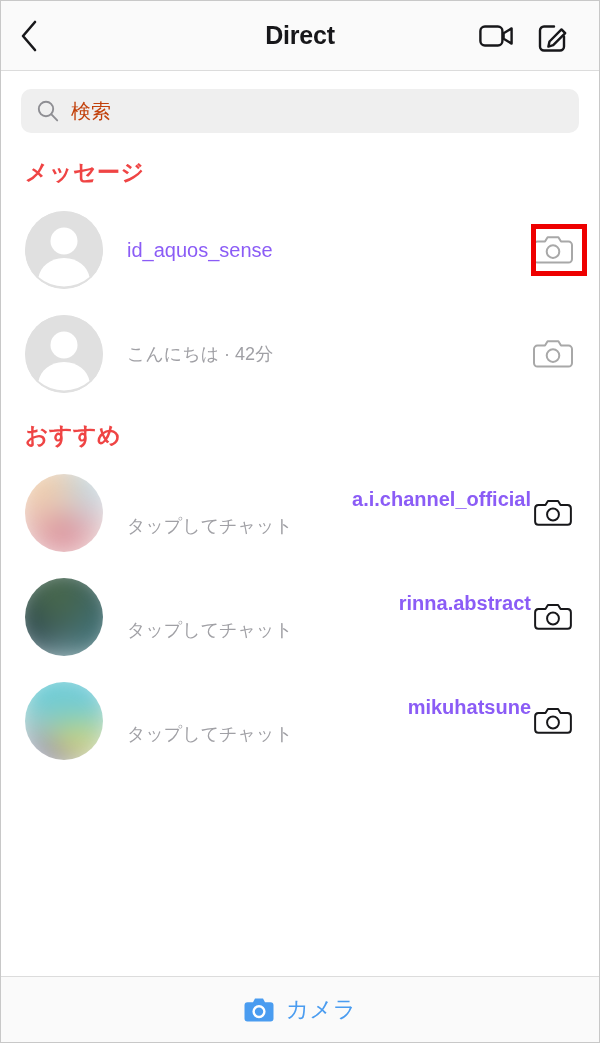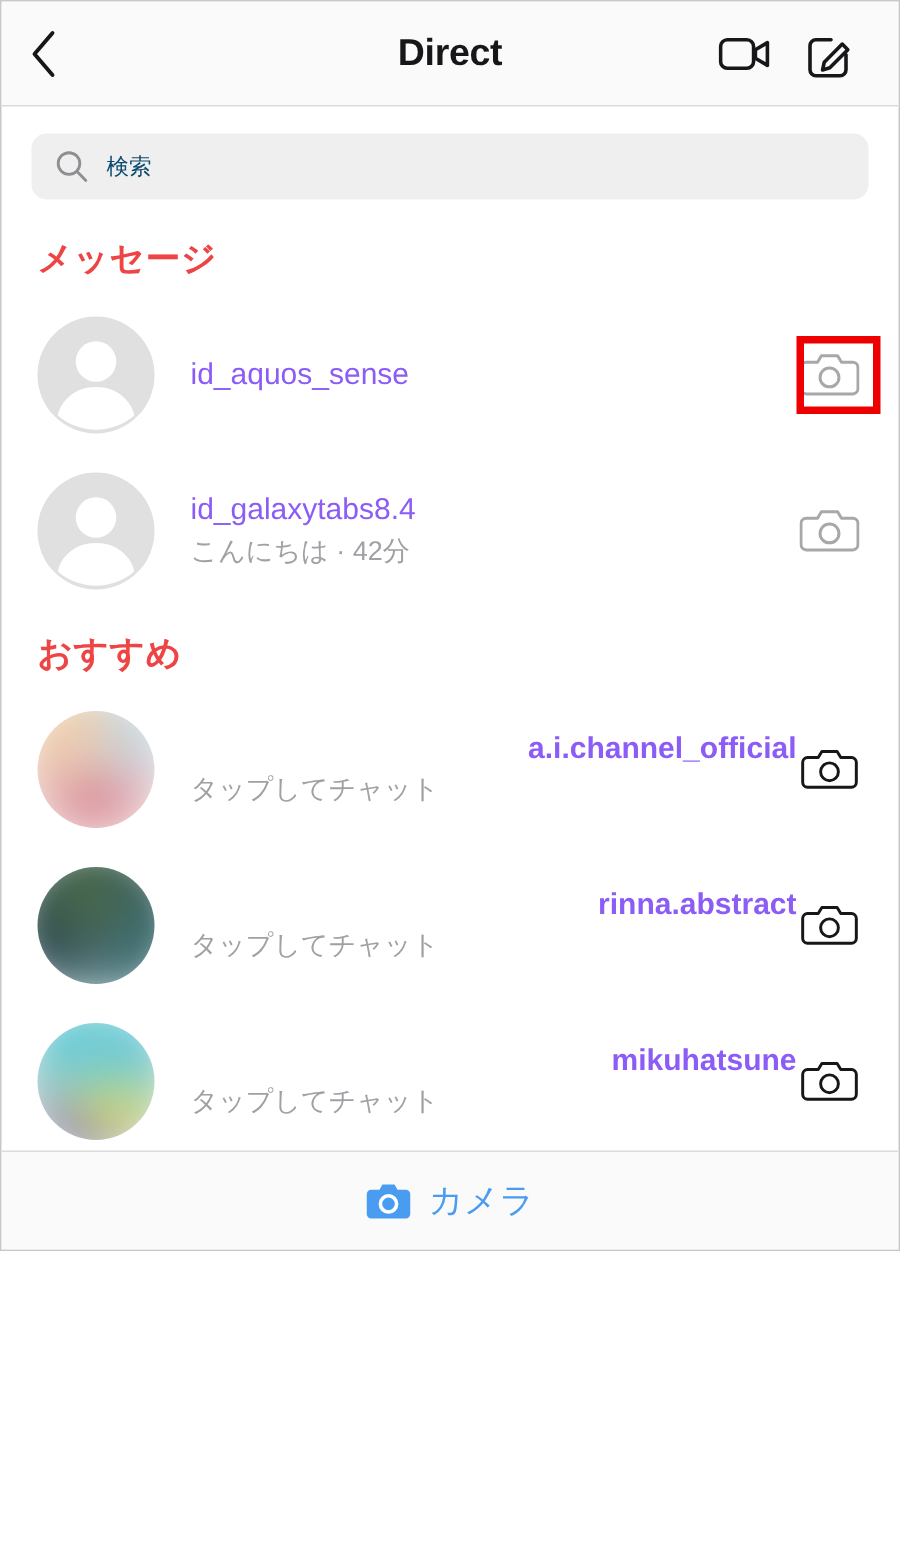--- a/index.html
+++ b/index.html
@@ -5,21 +5,21 @@
   * { box-sizing: border-box; margin: 0; padding: 0; }
   html, body {
     width: 600px;
     height: 1043px;
     background: #ffffff;
     font-family: "Liberation Sans", "DejaVu Sans", sans-serif;
   }
   #screen {
     position: relative;
     width: 600px;
-    height: 834px;
+    height: 1043px;
     background: #ffffff;
     border: 1px solid #c8c8c8;
     overflow: hidden;
     display: flex;
     flex-direction: column;
   }
 
   
   .header {
     position: relative;
@@ -70,22 +70,22 @@
     height: 44px;
     background: #efefef;
     border-radius: 10px;
     display: flex;
     align-items: center;
     padding: 0 16px;
     gap: 12px;
     cursor: text;
   }
   .search-placeholder {
-    color: #0c4a6e;
-    font-size: 15px;
+    color: #c2410c;
+    font-size: 20px;
   }
 
   
   .scroll-area {
     flex: 1 1 auto;
     overflow: hidden;
     position: relative;
   }
   .section-title {
     font-size: 23px;
@@ -236,21 +236,20 @@
 
     <div class="row">
       <div class="avatar">
         <svg width="78" height="78" viewBox="0 0 78 78">
           <circle cx="39" cy="39" r="39" fill="#e0e0e0"></circle>
           <circle cx="39" cy="30" r="13.5" fill="#ffffff"></circle>
           <path d="M39 47 C 25 47 15.5 56 13.5 66 A39 39 0 0 0 64.5 66 C 62.5 56 53 47 39 47 Z" fill="#ffffff"></path>
         </svg>
       </div>
       <div class="row-text">
-        <span class="uname">id_galaxytabs8.4</span>
         <span class="subtext">こんにちは · 42分</span>
       </div>
       <div class="cam-btn">
         <svg width="40" height="34" viewBox="0 0 40 34">
           <path d="M4.5 8.5 L12 8.5 L14.6 4.2 L25.4 4.2 L28 8.5 L35.5 8.5 A3.6 3.6 0 0 1 39 12.1 L39 26 A3.6 3.6 0 0 1 35.5 29.6 L4.5 29.6 A3.6 3.6 0 0 1 1 26 L1 12.1 A3.6 3.6 0 0 1 4.5 8.5 Z" fill="none" stroke="#a8a8a8" stroke-width="2" stroke-linejoin="round"></path>
           <circle cx="20" cy="18.6" r="6.3" fill="none" stroke="#a8a8a8" stroke-width="2"></circle>
         </svg>
       </div>
     </div>
 

